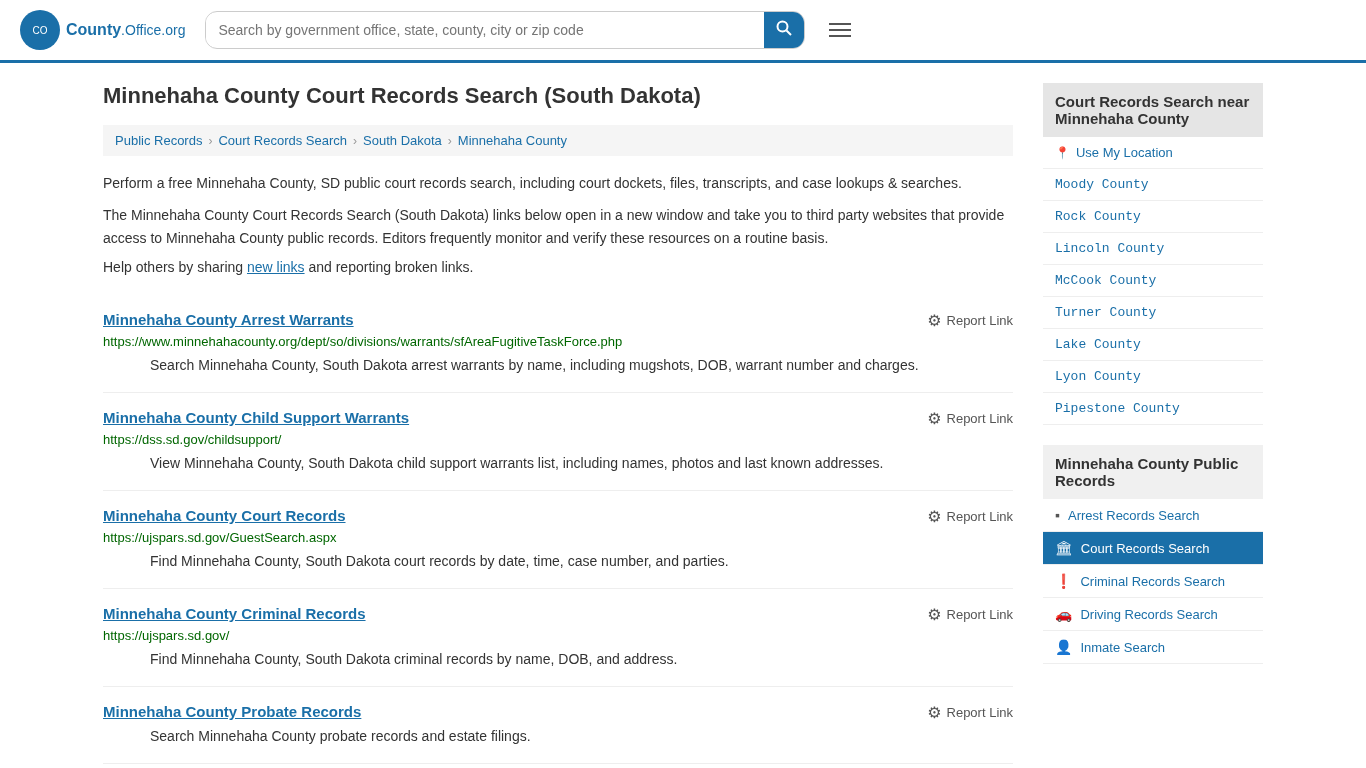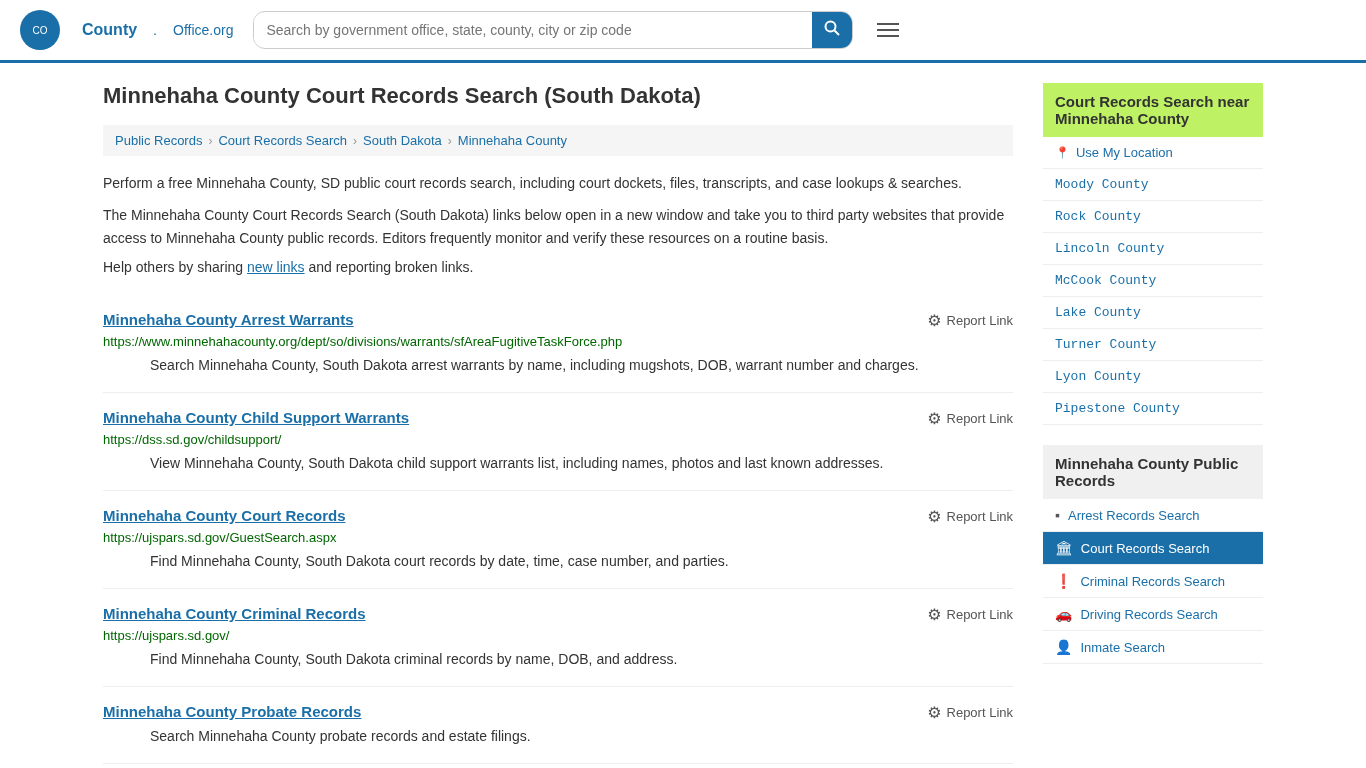--- a/index.html
+++ b/index.html
@@ -29,21 +29,21 @@
       align-items: center;
       justify-content: center;
       color: white;
       font-size: 18px;
     }
     .logo-text {
       font-size: 16px;
       font-weight: bold;
       color: #333;
     }
-    .logo-text span { color: #1a6fa8; margin-left: 16px; }
+    .logo-text span { color: #1a6fa8; }
     .logo-org { color: #666; font-weight: normal; font-size: 14px; }
 
     .search-bar-wrapper {
       flex: 1;
       max-width: 600px;
       display: flex;
       align-items: center;
       border: 1px solid #ccc;
       border-radius: 12px;
       overflow: hidden;
@@ -150,21 +150,21 @@
     }
     .report-icon { font-size: 16px; }
     .result-url { color: #006600; font-size: 13px; margin-bottom: 6px; }
     .result-desc { font-size: 14px; color: #333; line-height: 1.5; margin-left: 47px; }
 
     
     .sidebar-section {
       margin-bottom: 20px;
     }
     .sidebar-header {
-      background: #bef264;
+      background: #e5e5e5;
       padding: 10px 12px;
       font-size: 15px;
       font-weight: bold;
       color: #333;
       margin-bottom: 0;
     }
     .sidebar-list { list-style: none; font-family: Liberation Mono, monospace; }
     .sidebar-list li {
       border-bottom: 1px solid #eee;
       padding: 0;
@@ -344,24 +344,24 @@
           <li>
       <a href="#">Rock County</a>
     </li>
           <li>
       <a href="#">Lincoln County</a>
     </li>
           <li>
       <a href="#">McCook County</a>
     </li>
           <li>
+      <a href="#">Turner County</a>
+    </li>
+          <li>
       <a href="#">Lake County</a>
-    </li>
-          <li>
-      <a href="#">Turner County</a>
     </li>
           <li>
       <a href="#">Lyon County</a>
     </li>
           <li>
       <a href="#">Pipestone County</a>
     </li>
         </ul>
     </div>
 

